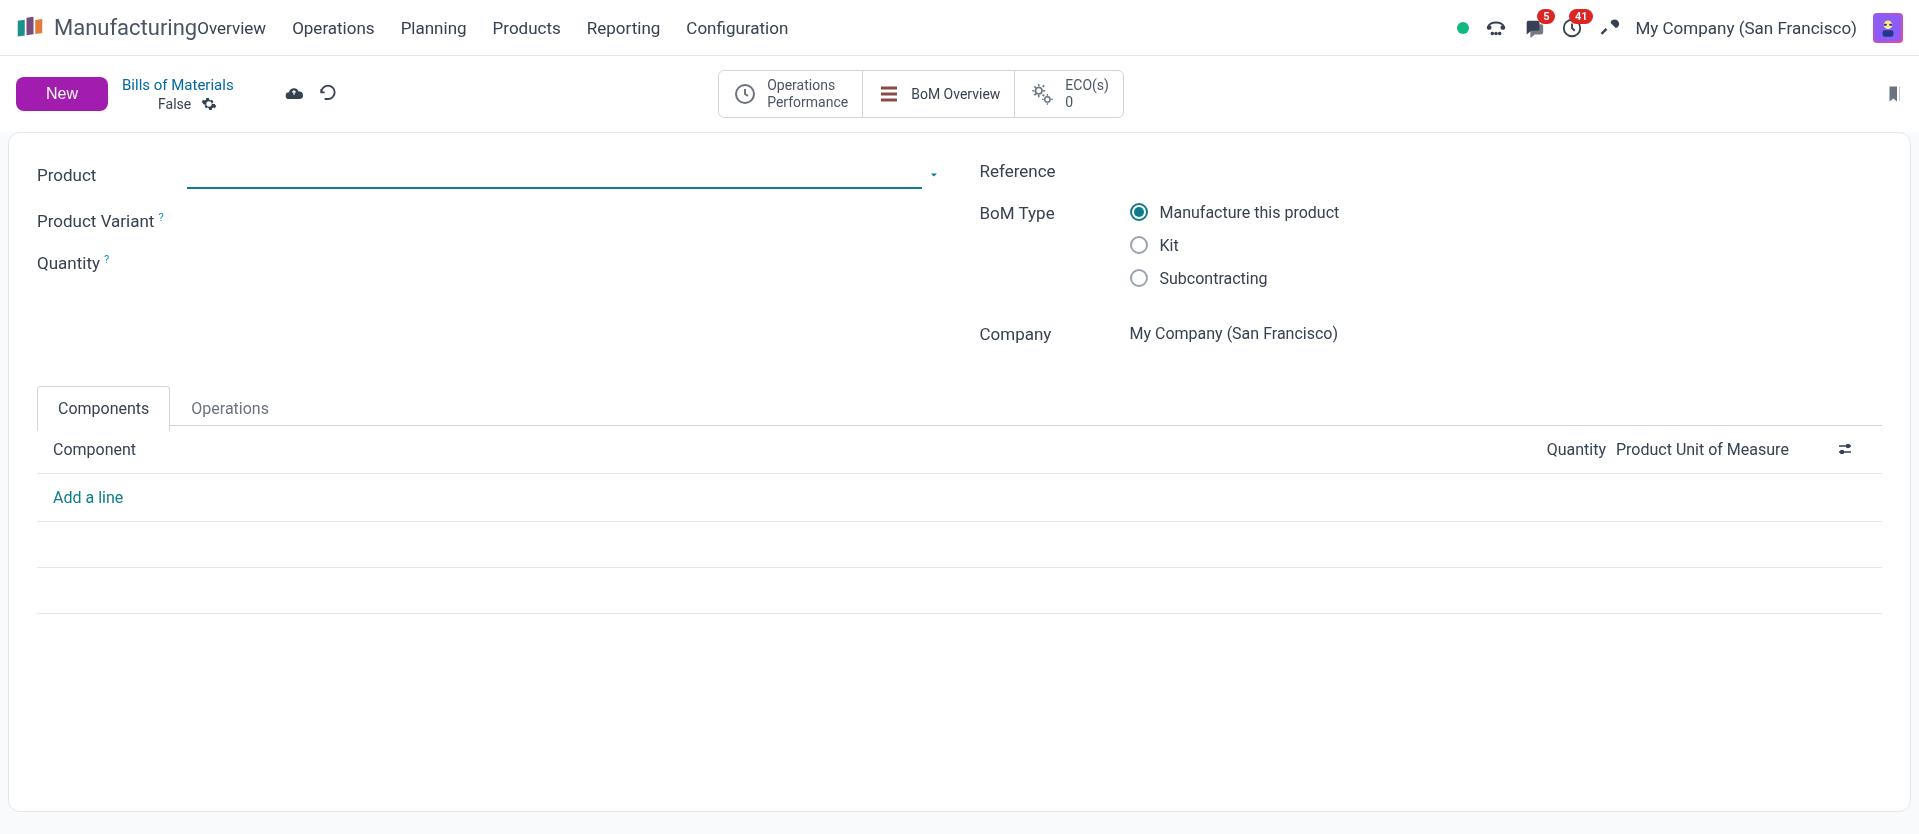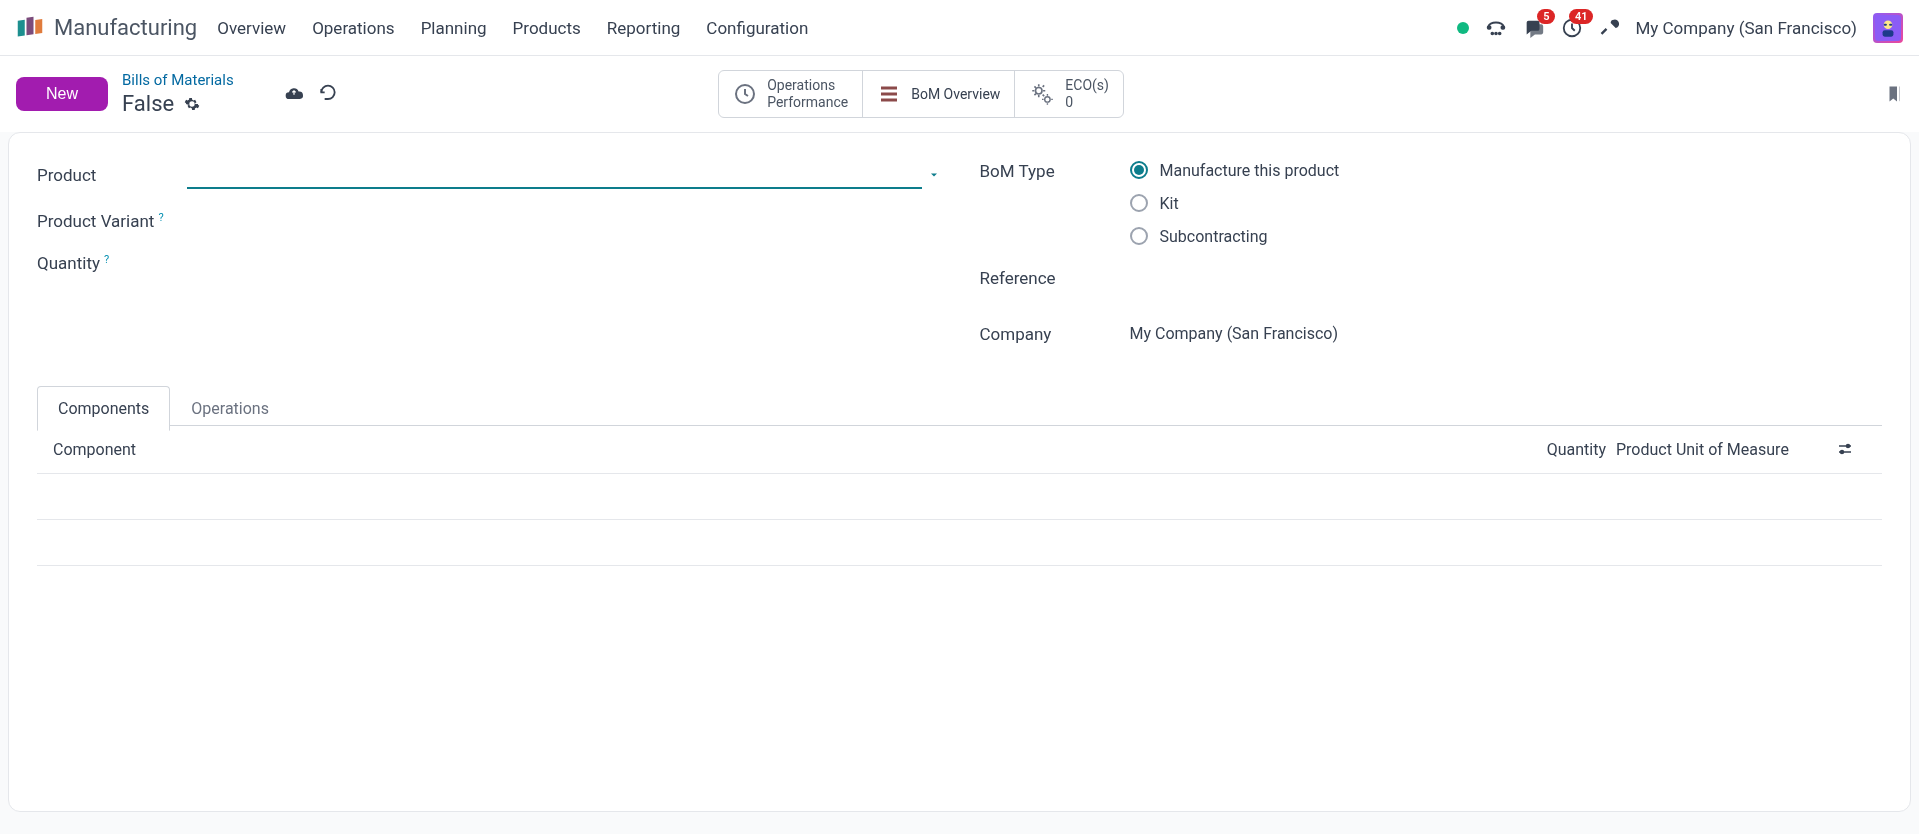--- a/index.html
+++ b/index.html
@@ -1,38 +1,38 @@
 <!DOCTYPE html>
 <html><head>
 <meta charset="utf-8">
 <style>
 * { box-sizing: border-box; margin: 0; padding: 0; }
 body { font-family: -apple-system, BlinkMacSystemFont, "Segoe UI", Roboto, sans-serif; font-size: 14px; color: #374151; background: #f9fafb; }
 
 
 .topnav { display: flex; align-items: center; height: 56px; padding: 0 16px; background: #fff; border-bottom: 1px solid #e5e7eb; }
-.app-brand { display: flex; align-items: center; gap: 10px; margin-right: 20px; }
+.app-brand { display: flex; align-items: center; gap: 10px; }
 .app-logo { width: 28px; height: 28px; }
 .app-title { font-size: 22px; color: #4b5563; font-weight: 400; }
 .nav-items { display: flex; gap: 26px; }
 .nav-item { font-size: 17px; color: #374151; cursor: pointer; }
 .topnav-right { margin-left: auto; display: flex; align-items: center; gap: 16px; }
 .status-dot { width: 12px; height: 12px; border-radius: 50%; background: #10b981; }
 .icon-btn { position: relative; cursor: pointer; color: #374151; display: flex; align-items: center; }
 .badge { position: absolute; top: -8px; right: -10px; background: #dc2626; color: #fff; font-size: 11px; border-radius: 10px; padding: 1px 6px; font-weight: 600; }
 .company-name { font-size: 17px; color: #374151; }
 .avatar { width: 30px; height: 30px; border-radius: 4px; background: linear-gradient(135deg,#8b5cf6,#ec4899); display:flex; align-items:center; justify-content:center; }
 
 
 .controlbar { display: flex; align-items: center; padding: 14px 16px; background: #fff; }
 .new-btn { background: #a21caf; color: #fff; border: none; padding: 8px 30px; font-size: 16px; border-radius: 8px; cursor: pointer; }
 .breadcrumb-area { margin-left: 14px; }
 .breadcrumb-link { color: #0369a1; font-size: 15px; }
 .breadcrumb-sub { display: flex; align-items: center; gap: 10px; margin-top: 2px; }
-.breadcrumb-sub-text { font-size: 22px; color: #374151; }
+.breadcrumb-sub-text { font-size: 14px; color: #374151; margin-left: 36px; }
 .cloud-undo { margin-left: 50px; display: flex; gap: 14px; align-items: center; }
 .stat-boxes { display: flex; margin-left: auto; margin-right: auto; border: 1px solid #d1d5db; border-radius: 6px; overflow: hidden; }
 .stat-box { display: flex; align-items: center; gap: 10px; padding: 6px 14px; border-right: 1px solid #d1d5db; cursor: pointer; }
 .stat-box:last-child { border-right: none; }
 .stat-box-icon { color: #6b7280; }
 .stat-box-text { display: flex; flex-direction: column; font-size: 14px; color: #4b5563; line-height: 1.2; }
 .bookmark { margin-left: auto; cursor: pointer; color: #6b7280; }
 
 
 .sheet { margin: 0 8px; background: #fff; border: 1px solid #e5e7eb; border-radius: 12px; padding: 28px 28px 0 28px; min-height: 680px; }
@@ -227,43 +227,43 @@
       </div>
       <div class="form-row">
         <div class="form-label">
           <span>Quantity</span>
             <span class="help-q">?</span>
         </div>
       </div>
     </div>
 
     <div class="form-col">
+      <div class="form-row">
+        <div class="form-label">Reference</div>
+        <div class="form-value"></div>
+      </div>
       <div class="form-row" style="align-items:flex-start;">
         <div class="form-label">BoM Type</div>
         <div class="radio-group">
           <div class="radio-item">
             <span class="radio-outer checked">
                 <span class="radio-inner"></span>
               </span>
             <span>Manufacture this product</span>
           </div>
           <div class="radio-item">
             <span class="radio-outer"></span>
             <span>Kit</span>
           </div>
           <div class="radio-item">
             <span class="radio-outer"></span>
             <span>Subcontracting</span>
           </div>
         </div>
       </div>
-      <div class="form-row">
-        <div class="form-label">Reference</div>
-        <div class="form-value"></div>
-      </div>
       <div class="form-row" style="margin-top:14px;">
         <div class="form-label">Company</div>
         <div class="form-value">My Company (San Francisco)</div>
       </div>
     </div>
   </div>
 
   <div class="tabs">
     <div class="tab active">Components</div>
     <div class="tab">Operations</div>
@@ -274,15 +274,18 @@
     <div class="th-qty">Quantity</div>
     <div class="th-uom">Product Unit of Measure</div>
     <div class="th-settings">
       <svg width="18" height="18" viewBox="0 0 24 24" fill="none" stroke="currentColor" stroke-width="2">
           <path d="M4 8h16M4 16h16"></path>
           <circle cx="16" cy="8" r="2" fill="currentColor"></circle>
           <circle cx="8" cy="16" r="2" fill="currentColor"></circle>
         </svg>
     </div>
   </div>
+  <div class="add-line-row">
+    <span class="add-line">Add a line</span>
+  </div>
   <div class="empty-row"></div>
   <div class="empty-row"></div>
 </div>
 
 </body></html>

